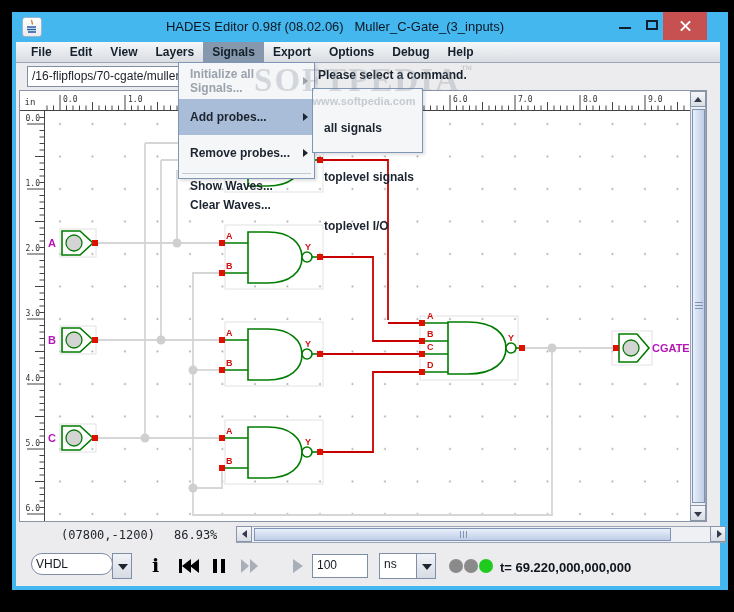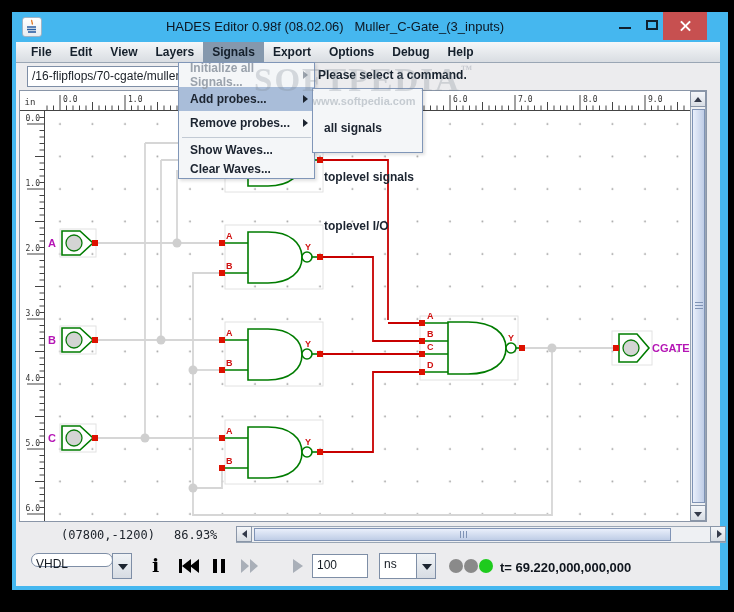--- a/index.html
+++ b/index.html
@@ -67,21 +67,21 @@
   .combo-btn .tri{left:5px;top:10px;border-left:5px solid transparent;border-right:5px solid transparent;border-top:6px solid #1c2430;}
   .tool-ico{position:absolute;top:8px;cursor:pointer;}
   #t-display{position:absolute;left:484px;top:12px;font-size:13px;font-weight:bold;color:#10161e;white-space:pre;}
 
   
   .popup{position:absolute;background:#f4f6f8;border:1px solid #8096b8;box-sizing:border-box;z-index:20;
     box-shadow:2px 2px 3px rgba(0,0,0,0.12);}
   #signals-menu{left:162px;top:20px;width:137px;height:117px;}
   #probes-submenu{left:296px;top:46px;width:111px;height:65px;}
   .menu-item{display:flex;align-items:center;font-size:12px;font-weight:bold;color:#1c2430;
-    padding:0 6px 0 11px;height:24px;cursor:default;}
+    padding:0 6px 0 11px;height:36px;cursor:default;}
   #signals-menu .menu-item:nth-child(5),#signals-menu .menu-item:nth-child(6){height:19px;}
   .menu-item.disabled{color:#9aa2ac;}
   .menu-item.hl{background:#a9bdd9;}
   .menu-sep{height:1px;background:#c2cad4;margin:2px 3px;}
   .sub-arrow{margin-left:auto;width:0;height:0;border-top:4px solid transparent;border-bottom:4px solid transparent;border-left:5px solid #1c2430;}
   .menu-item.disabled .sub-arrow{border-left-color:#9aa2ac;}
   #probes-submenu .menu-item{height:21px;margin-top:28px;}
 
   
   #watermark{position:absolute;left:238px;top:20px;width:220px;z-index:40;pointer-events:none;text-align:center;}
@@ -490,21 +490,21 @@
             <div class="grip" style="left:208px;"></div>
             <div class="grip" style="left:211px;"></div>
           </div>
           <div class="sb-btn" style="left:473px;top:-1px;">
             <div class="tri" style="left:6px;top:3px;border-top:4px solid transparent;border-bottom:4px solid transparent;border-left:5px solid #333a4a;"></div>
           </div>
         </div>
       </div>
 
       <div id="bottombar">
-        <div class="fieldbox" style="left:15px;top:5px;width:82px;height:14px;border-radius:12px;">VHDL</div>
+        <div class="fieldbox" style="left:15px;top:5px;width:82px;height:22px;border-radius:12px;">VHDL</div>
         <div class="combo-btn" style="left:96px;top:5px;height:26px;">
             <div class="tri"></div>
           </div>
 
         <div class="tool-ico" style="left:136px;top:6px;font-family:'DejaVu Serif',serif;font-weight:bold;font-size:19px;color:#000;">i</div>
         <svg class="tool-ico" style="left:162px;top:10px;" width="22" height="16" viewBox="0 0 22 16">
           <rect x="1" y="1" width="3" height="14" fill="#000"></rect>
           <polygon points="13,1 4,8 13,15" fill="#000"></polygon>
             <polygon points="21,1 12,8 21,15" fill="#000"></polygon>
         </svg>

